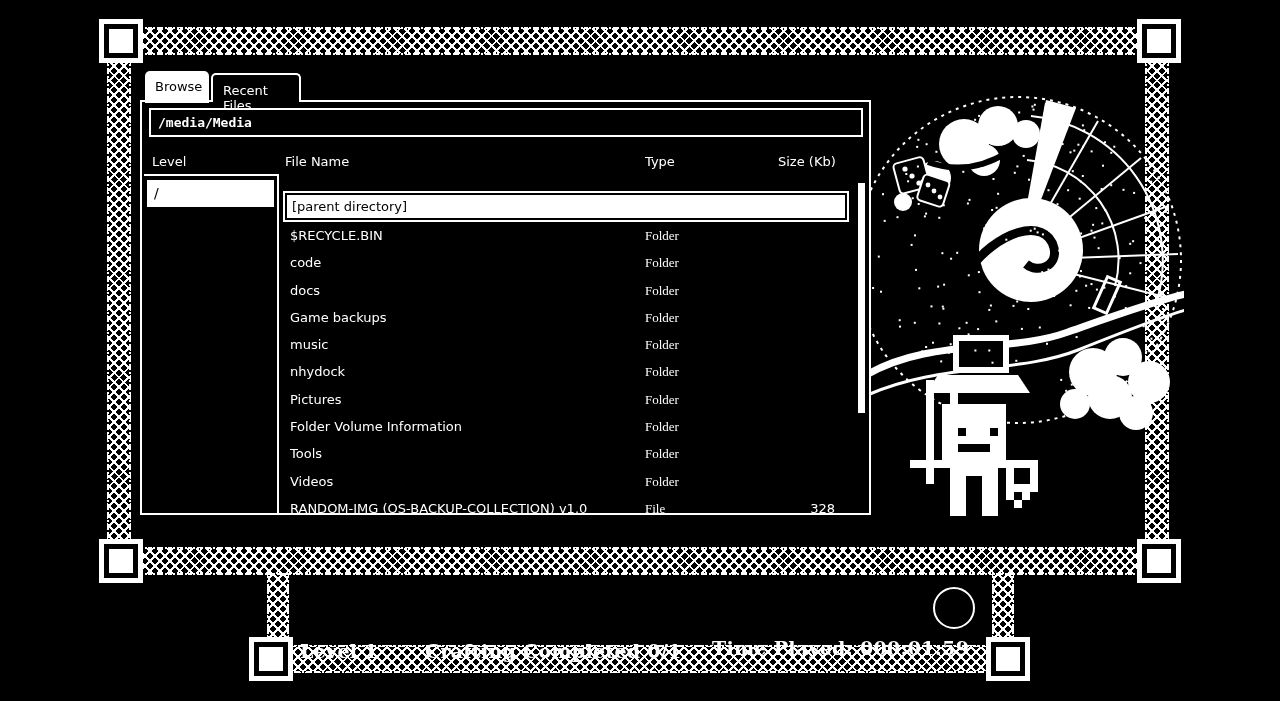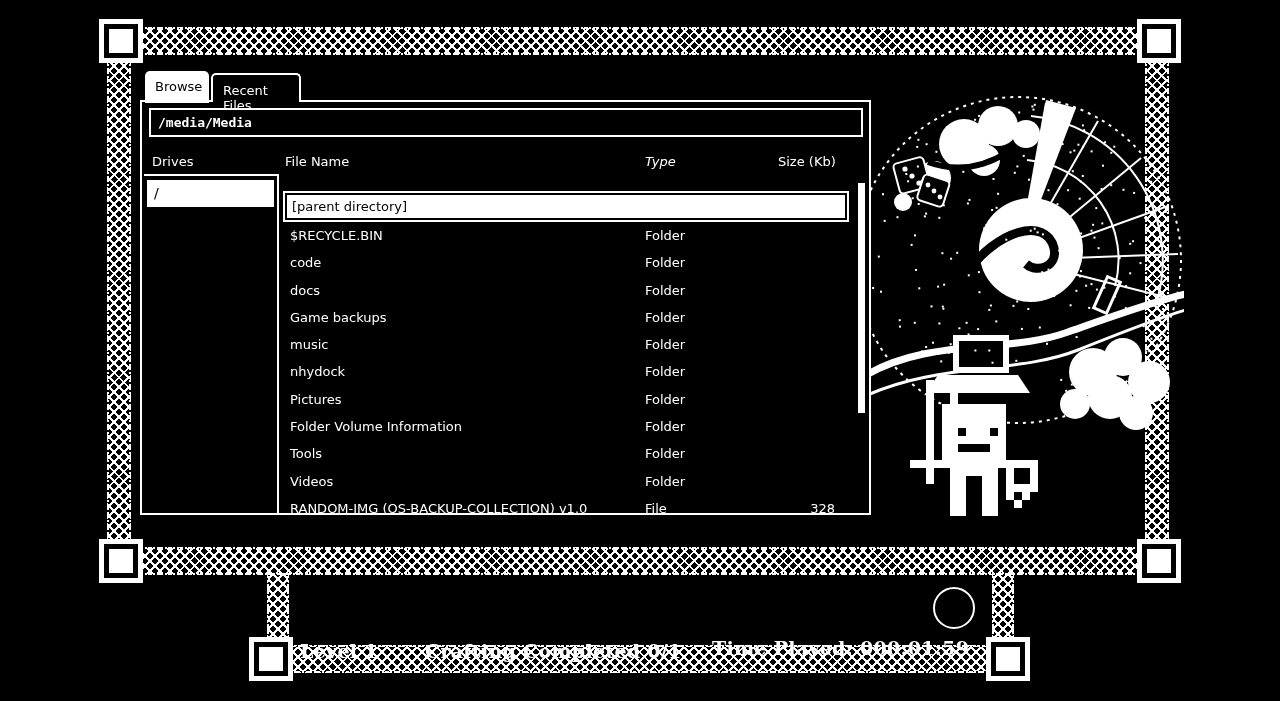--- a/index.html
+++ b/index.html
@@ -23,31 +23,31 @@
           background:#000;border:2px solid #fff;box-sizing:border-box;z-index:3;}
   .tab{position:absolute;box-sizing:border-box;font-size:13px;padding:8px 10px 0 10px;z-index:4;
        border-radius:5px 5px 0 0;}
   .tab-active{left:145px;top:71px;width:64px;height:32px;background:#fff;color:#000;}
   .tab-inactive{left:211px;top:73px;width:90px;height:29px;background:#000;color:#fff;border:2px solid #fff;border-bottom:none;}
   .pathbox{position:absolute;left:7px;top:6px;width:714px;height:29px;box-sizing:border-box;
            border:2px solid #fff;background:#000;color:#fff;
            font-family:"DejaVu Sans Mono",monospace;font-size:13px;font-weight:bold;
            padding:0 0 0 7px;outline:none;}
   .colhead{position:absolute;top:52px;font-size:13px;color:#fff;}
-  .ch-drives{left:10px;} .ch-name{left:143px;} .ch-type{left:503px;font-style:italic;} .ch-size{left:588px;margin-left:48px;}
+  .ch-drives{left:10px;} .ch-name{left:143px;} .ch-type{left:503px;} .ch-size{left:588px;margin-left:48px;}
 
   .drivebox{position:absolute;left:2px;top:72px;width:135px;height:339px;box-sizing:border-box;
             border-top:2px solid #fff;border-right:2px solid #fff;background:#000;}
   .driverow{margin:4px 3px 0 3px;height:27px;background:#fff;color:#000;
             font-size:14px;line-height:27px;padding-left:7px;cursor:default;}
 
   .filelist{position:absolute;left:141px;top:89px;width:566px;height:322px;overflow:hidden;}
   .frow{position:relative;height:27.3px;font-size:13px;color:#fff;cursor:default;}
   .frow .fname{position:absolute;left:7px;top:5px;white-space:nowrap;}
-  .frow .ftype{position:absolute;left:362px;top:5px;}
+  .frow .ftype{position:absolute;left:362px;top:5px;font-family:Liberation Serif, serif;}
   .frow .fsize{position:absolute;right:14px;top:5px;}
   .frow.sel{box-sizing:border-box;border:2px solid #fff;height:31px;padding:2px;margin-bottom:1px;}
   .frow.sel .fill{position:absolute;left:2px;top:2px;right:2px;bottom:2px;background:#fff;}
   .frow.sel .fname{color:#000;z-index:1;top:6px;}
   .scrollthumb{position:absolute;left:716px;top:81px;width:7px;height:230px;background:#fff;}
 
   
   .planet{position:absolute;left:868px;top:82px;width:316px;height:366px;z-index:1;}
   
   .sprite{position:absolute;left:902px;top:380px;width:146px;height:146px;z-index:2;}
@@ -476,21 +476,21 @@
       <div class="spx" style="left: 80px; top: 128px;"></div>
       <div class="spx" style="left: 88px; top: 128px;"></div>
     </div>
 
   <div class="tab tab-active">Browse</div>
   <div class="tab tab-inactive">Recent Files</div>
 
   <div class="dialog">
     <input class="pathbox" readonly="" value="/media/Media" style="">
 
-    <div class="colhead ch-drives">Drives</div>
+    <div class="colhead ch-drives">Level</div>
     <div class="colhead ch-name">File Name</div>
     <div class="colhead ch-type">Type</div>
     <div class="colhead ch-size">Size (Kb)</div>
 
     <div class="drivebox" id="drives">
         <div class="driverow">/</div>
       </div>
 
     <div class="filelist" id="files">
         <div class="frow sel">

